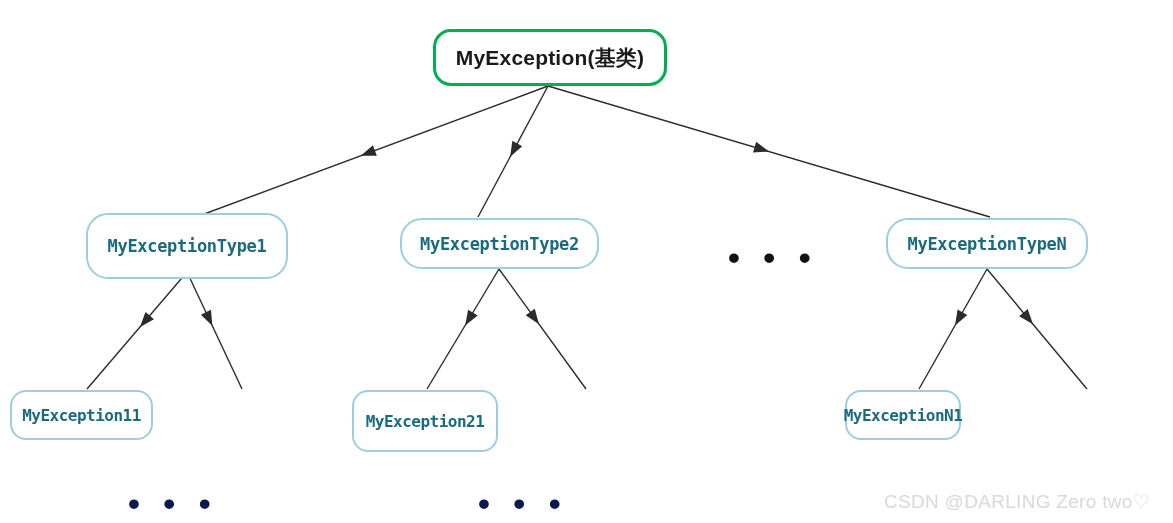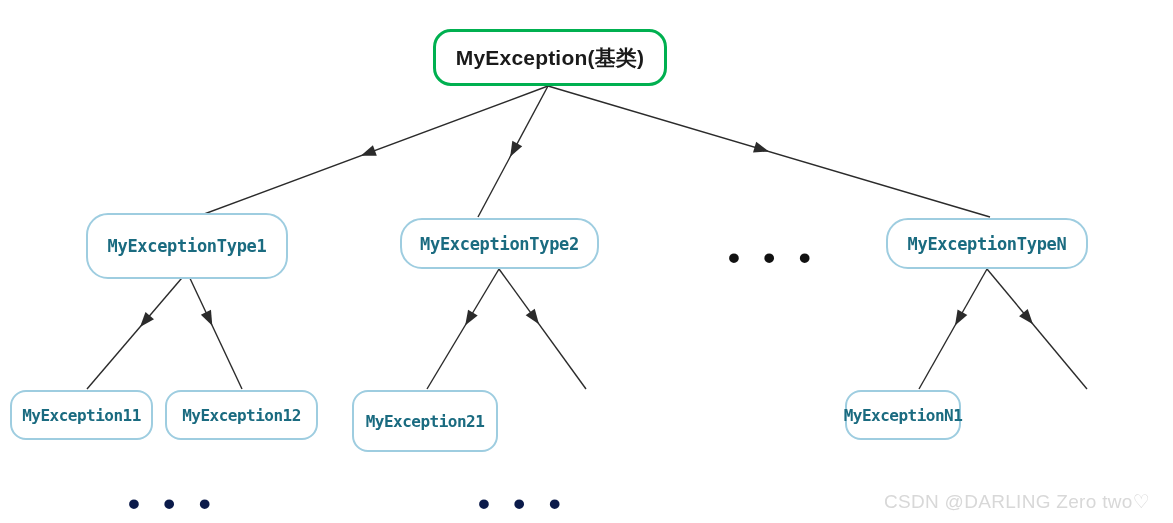--- a/index.html
+++ b/index.html
@@ -121,23 +121,20 @@
   <div class="node node-type" style="left: 400px; top: 218px; width: 199px; height: 51px;">
     <span>MyExceptionType2</span>
   </div>
   <div class="node node-type" style="left: 886px; top: 218px; width: 202px; height: 51px;">
     <span>MyExceptionTypeN</span>
   </div>
 
   <div class="node node-leaf" style="left: 10px; top: 390px; width: 143px; height: 50px;">
     <span>MyException11</span>
   </div>
-  <div class="node node-leaf" style="left: 165px; top: 390px; width: 153px; height: 50px;">
-    <span>MyException12</span>
-  </div>
   <div class="node node-leaf" style="left: 352px; top: 390px; width: 146px; height: 62px;">
     <span>MyException21</span>
   </div>
   <div class="node node-leaf" style="left: 845px; top: 390px; width: 116px; height: 50px;">
     <span>MyExceptionN1</span>
   </div>
 
   <div class="ellipsis ellipsis-mid" style="left: 728px; top: 240px;">• • •</div>
   <div class="ellipsis ellipsis-bottom" style="left: 128px; top: 486px;">• • •</div>
   <div class="ellipsis ellipsis-bottom" style="left: 478px; top: 486px;">• • •</div>

